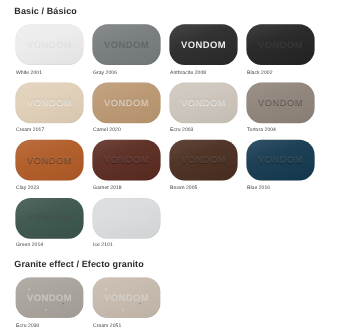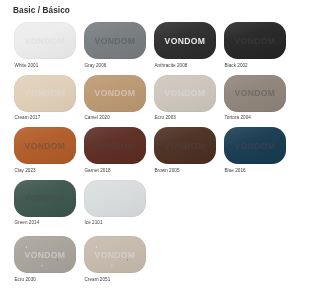--- a/index.html
+++ b/index.html
@@ -191,20 +191,21 @@
         <div class="cell">
           <div class="swatch" style="background: rgb(217, 220, 221);">
             <div class="logo emboss-dark">VONDOM</div>
           </div>
           <div class="caption">Ice 2101</div>
         </div>
       </div>
   </div>
 
   <div class="section" id="section-granite" style="top:236px;">
+    <div class="section-title">Granite effect / Efecto granito</div>
     <div class="grid" id="grid-granite">
         <div class="cell">
           <div class="swatch granite" style="background: radial-gradient(circle at 20% 30%, rgba(255, 255, 255, 0.38) 0.6px, rgba(0, 0, 0, 0) 1.1px), radial-gradient(circle at 70% 65%, rgba(0, 0, 0, 0.22) 0.5px, rgba(0, 0, 0, 0) 1px), radial-gradient(circle at 45% 80%, rgba(255, 255, 255, 0.22) 0.7px, rgba(0, 0, 0, 0) 1.3px), linear-gradient(rgb(167, 162, 154), rgb(167, 162, 154));">
             <div class="logo emboss-dark">VONDOM</div>
           </div>
           <div class="caption">Ecru 2030</div>
         </div>
         <div class="cell">
           <div class="swatch granite" style="background: radial-gradient(circle at 20% 30%, rgba(255, 255, 255, 0.38) 0.6px, rgba(0, 0, 0, 0) 1.1px), radial-gradient(circle at 70% 65%, rgba(0, 0, 0, 0.22) 0.5px, rgba(0, 0, 0, 0) 1px), radial-gradient(circle at 45% 80%, rgba(255, 255, 255, 0.22) 0.7px, rgba(0, 0, 0, 0) 1.3px), linear-gradient(rgb(198, 185, 172), rgb(198, 185, 172));">
             <div class="logo emboss-dark">VONDOM</div>

